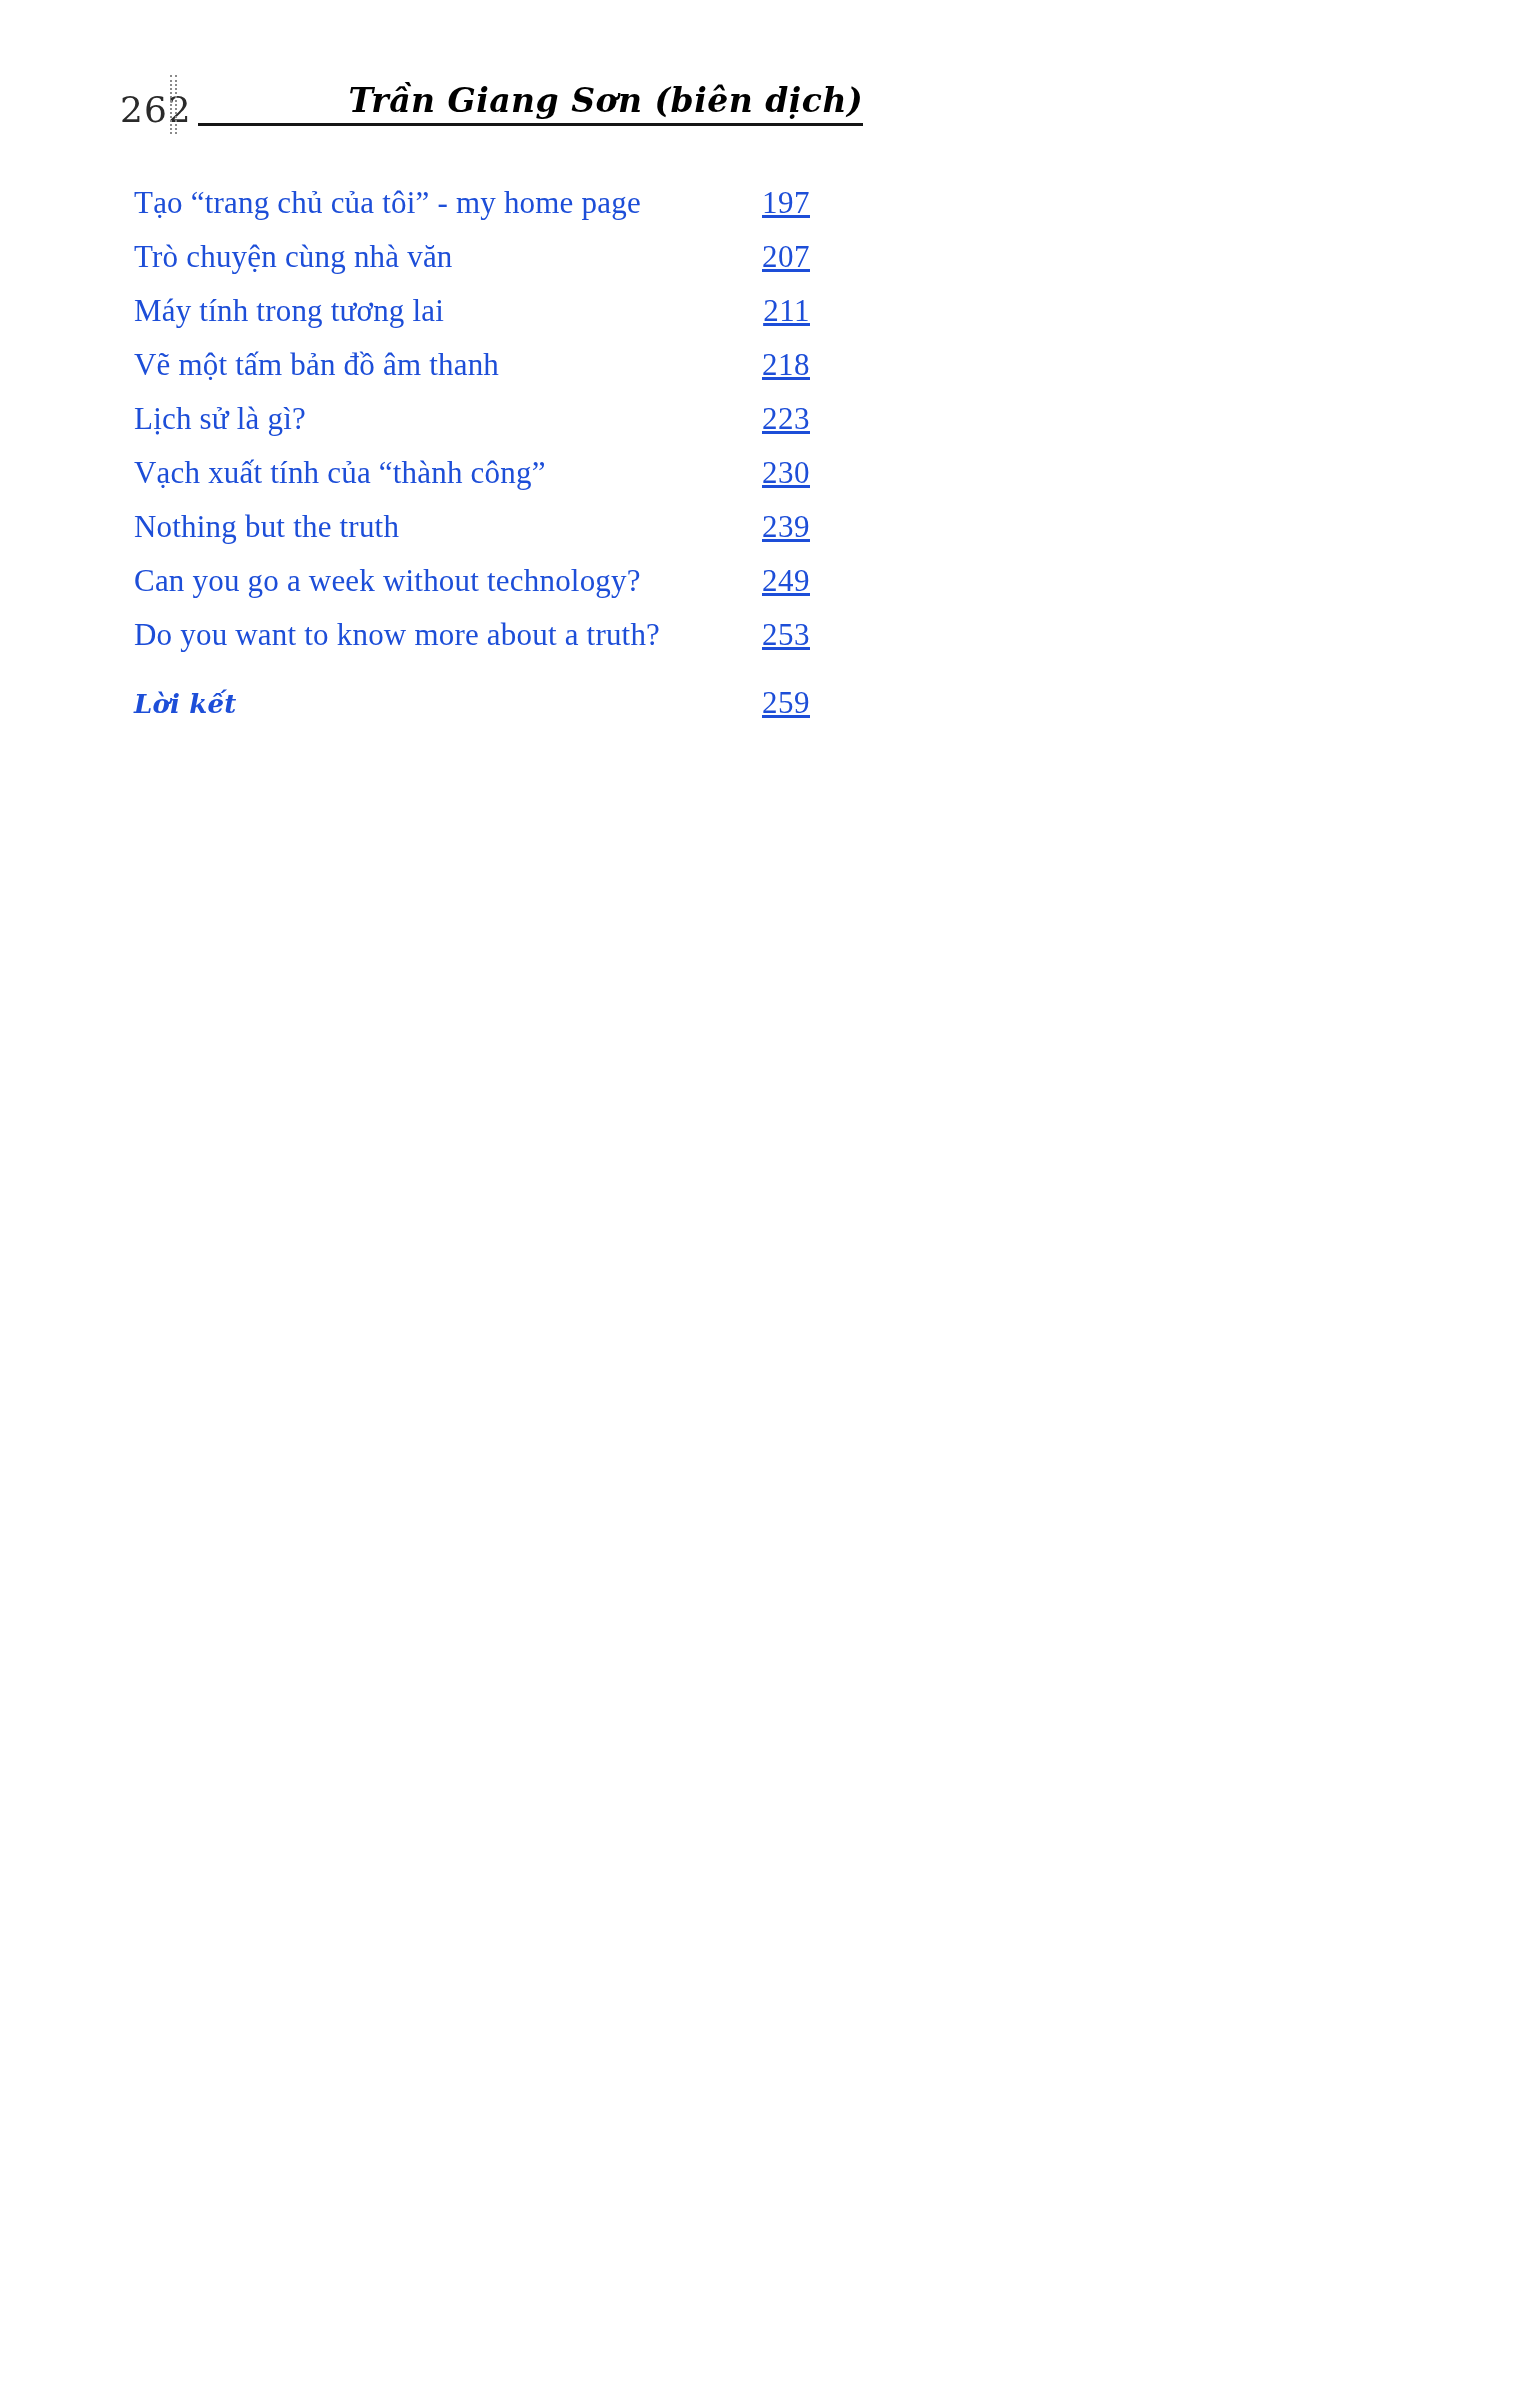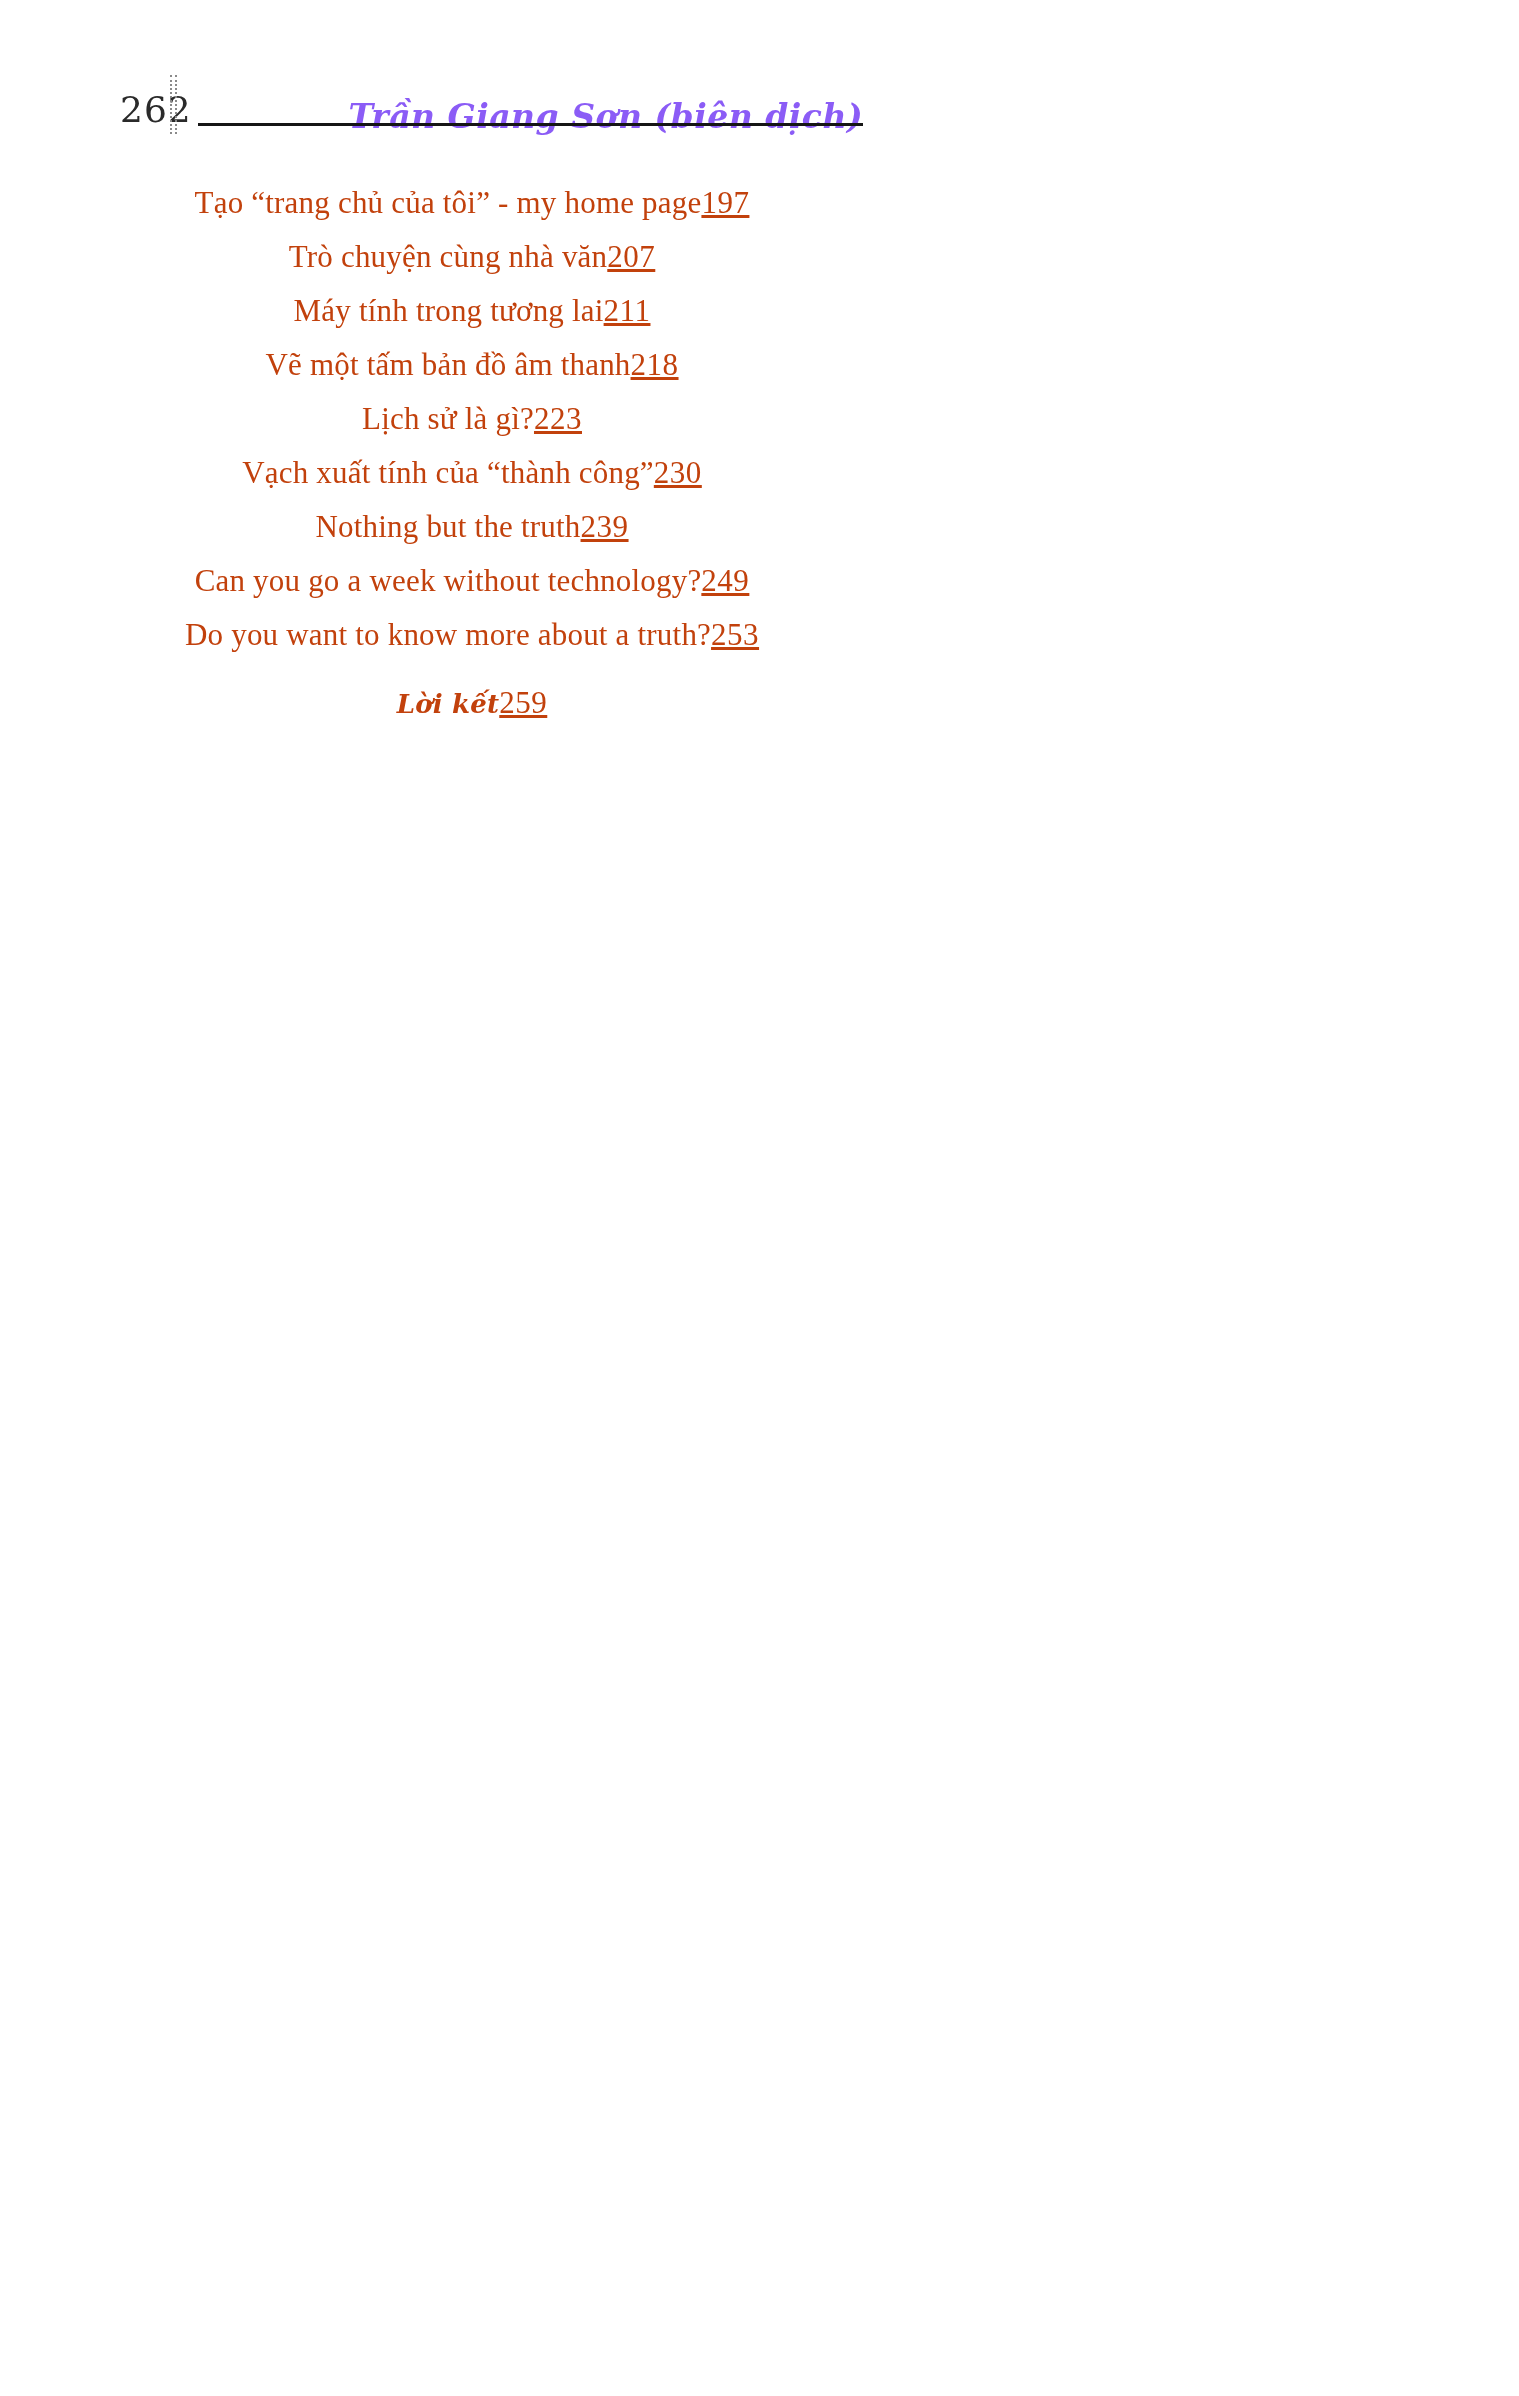--- a/index.html
+++ b/index.html
@@ -33,54 +33,54 @@
     left: 170px;
     top: 75px;
     width: 7px;
     height: 59px;
     border-left: 2px dotted #8a8a8a;
     border-right: 2px dotted #8a8a8a;
   }
   .running-title {
     position: absolute;
     left: 198px;
-    top: 97px;
+    top: 81px;
     width: 665px;
     text-align: right;
     font-size: 33px;
     font-style: italic;
     font-weight: bold;
     font-family: "DejaVu Serif", serif;
-    color: #8b5cf6;
+    color: #000000;
     letter-spacing: 0.5px;
   }
   .header-rule {
     position: absolute;
     left: 198px;
     top: 123px;
     width: 665px;
     height: 2.5px;
     background: #161616;
   }
 
   
   .toc {
     position: absolute;
     left: 134px;
     top: 176px;
     width: 676px;
   }
   .toc-row {
     display: flex;
-    justify-content: center;
+    justify-content: space-between;
     align-items: baseline;
     height: 54px;
     font-size: 31px;
     line-height: 54px;
-    color: #c2410c;
+    color: #1d4ed8;
   }
   .toc-title {
     white-space: nowrap;
     letter-spacing: 0.2px;
   }
   .toc-page {
     font-variant-numeric: lining-nums;
     letter-spacing: 0.5px;
     text-decoration: underline;
   }

